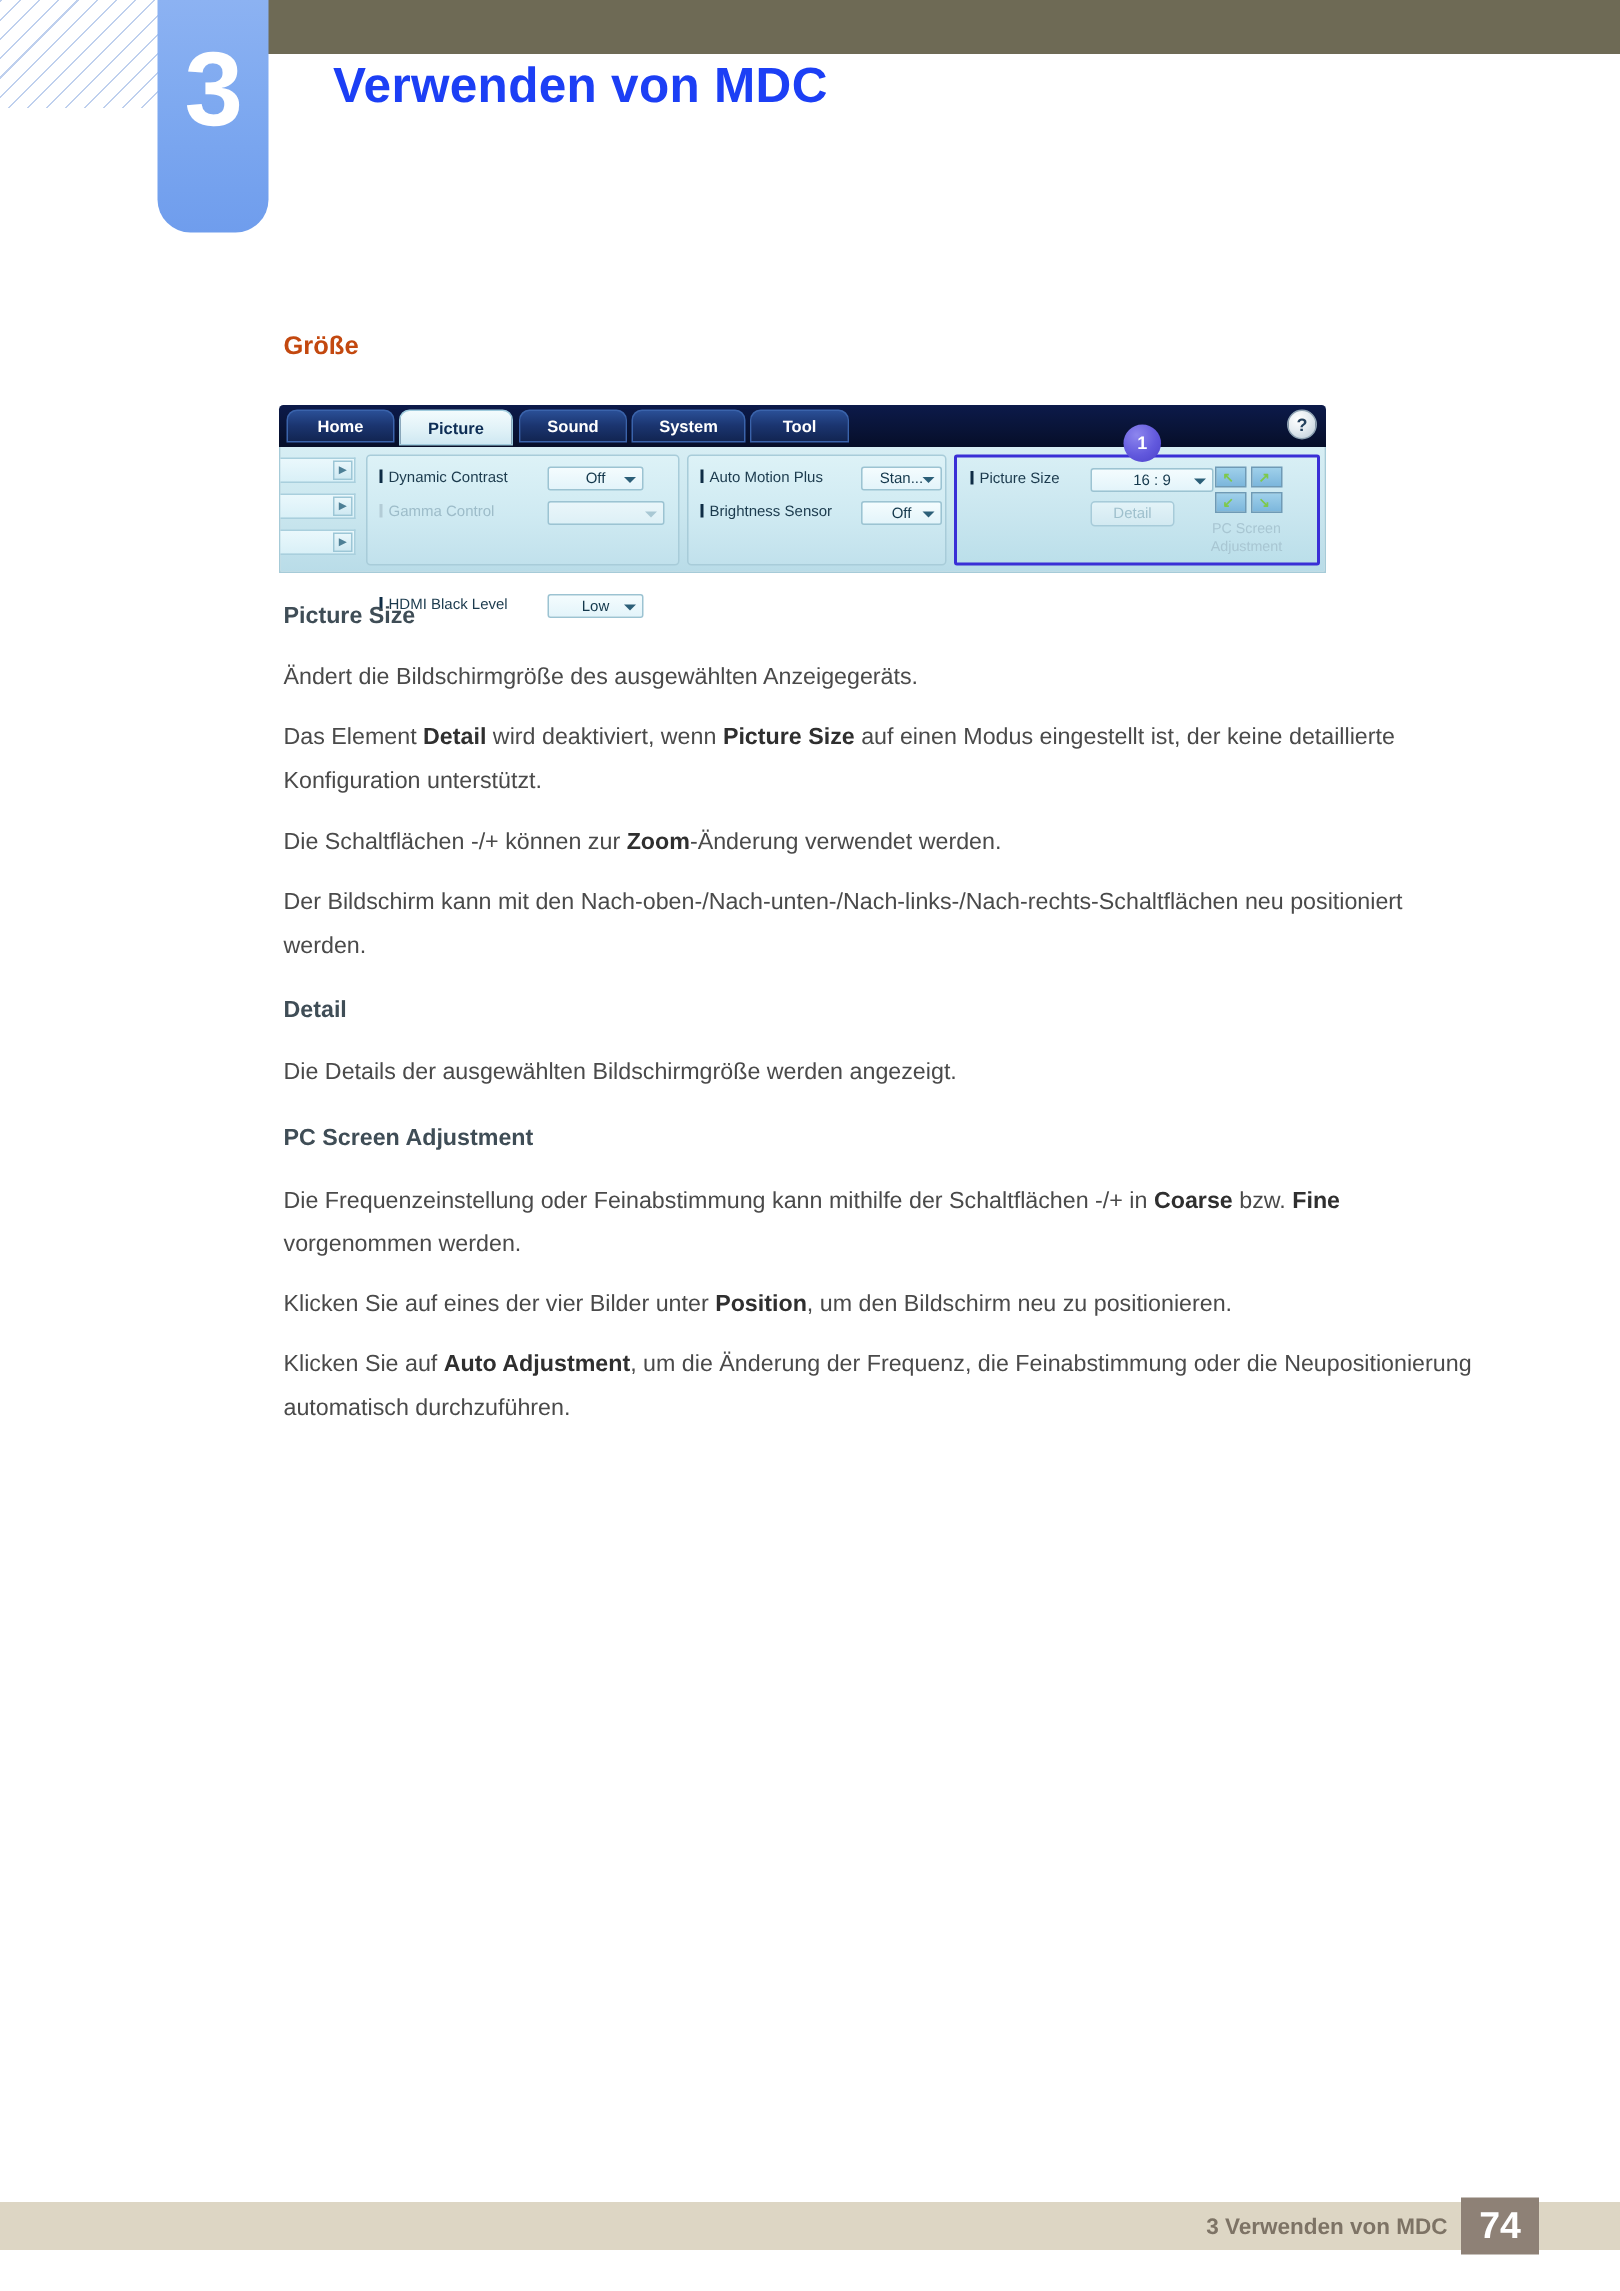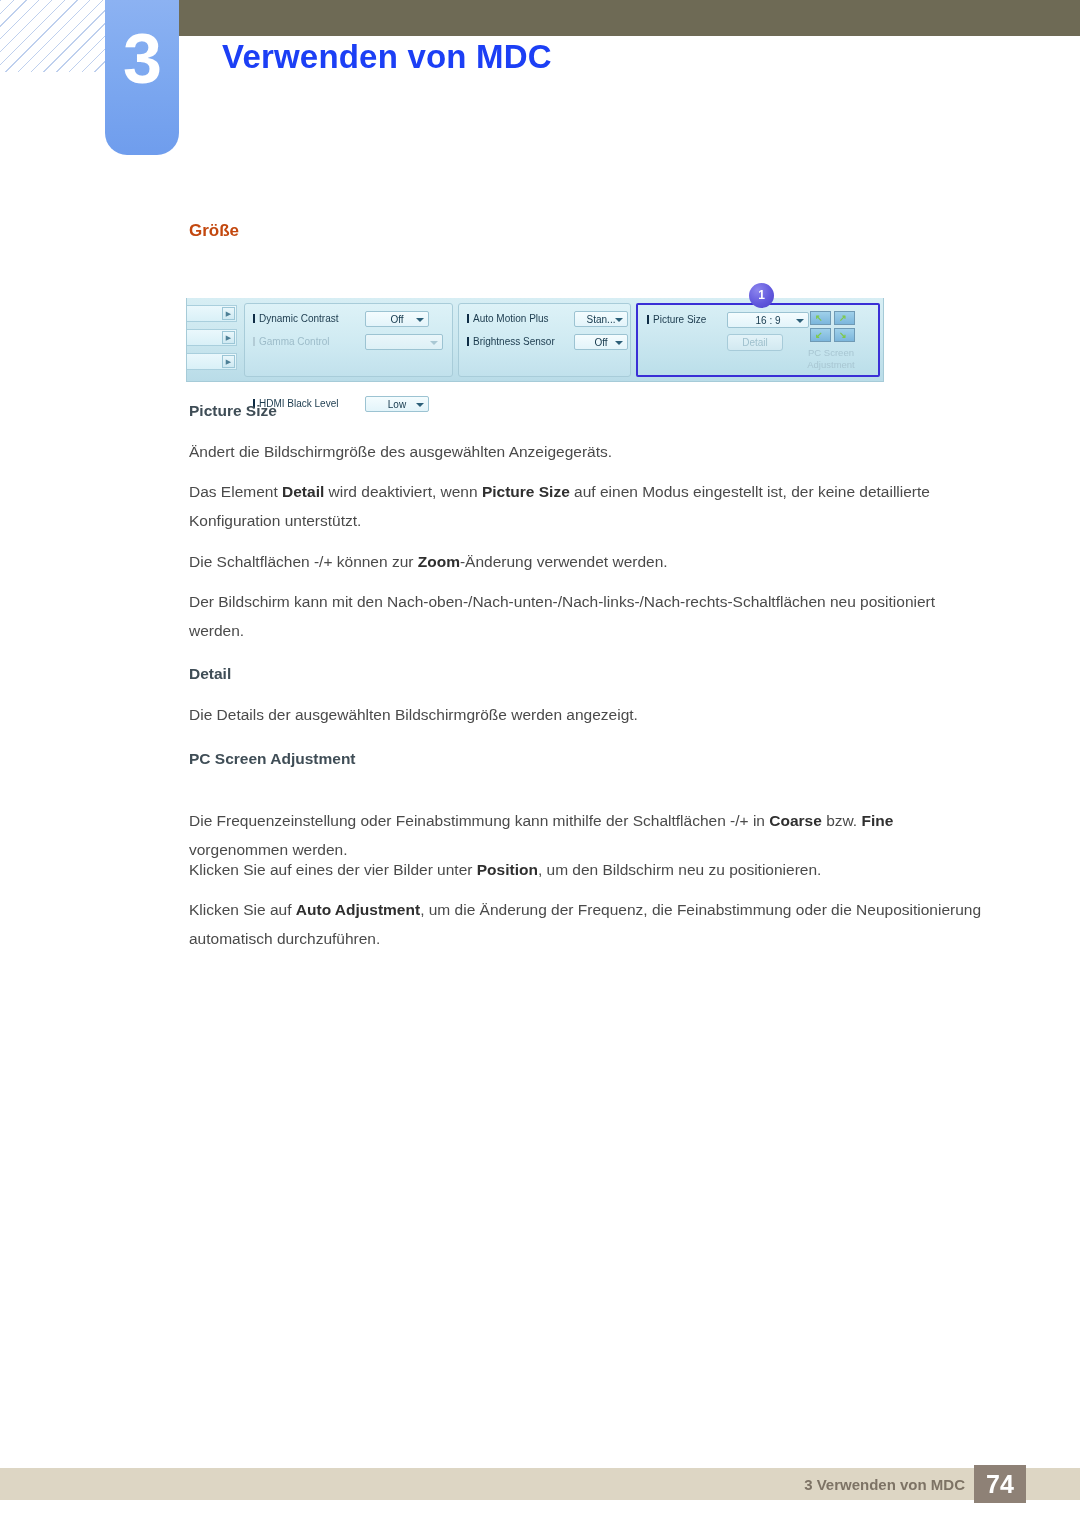--- a/index.html
+++ b/index.html
@@ -228,20 +228,28 @@
 
 <div class="hatch"></div>
 <div class="olivebar"></div>
 <div class="chapnum">3</div>
 <div class="chaptitle">Verwenden von MDC</div>
 
 <div class="sec-heading">Größe</div>
 
 <div class="mdc">
 
+  <div class="mdc-tabstrip">
+    <div class="mdc-tab t-home">Home</div>
+    <div class="mdc-tab t-picture active">Picture</div>
+    <div class="mdc-tab t-sound">Sound</div>
+    <div class="mdc-tab t-system">System</div>
+    <div class="mdc-tab t-tool">Tool</div>
+    <div class="help-btn">?</div>
+  </div>
 
   <div class="mdc-body"></div>
 
   <div class="stub-col">
     <div class="stub s1">
         <div class="arw">▶</div>
       </div>
     <div class="stub s2">
         <div class="arw">▶</div>
       </div>
@@ -337,21 +345,21 @@
 </div>
 
 <div class="sub" style="top:665px;">Detail</div>
 
 <div class="para" style="top:700px;">
   <span>Die Details der ausgewählten Bildschirmgröße werden angezeigt.</span>
 </div>
 
 <div class="sub" style="top:750px;">PC Screen Adjustment</div>
 
-<div class="para" style="top:786px;margin-top:20px;">
+<div class="para" style="top:786px;">
   <span>Die Frequenzeinstellung oder Feinabstimmung kann mithilfe der Schaltflächen -/+ in </span><b>Coarse</b><span> bzw. </span><b>Fine</b><span> vorgenommen werden.</span>
 </div>
 
 <div class="para" style="top:855px;">
   <span>Klicken Sie auf eines der vier Bilder unter </span><b>Position</b><span>, um den Bildschirm neu zu positionieren.</span>
 </div>
 
 <div class="para" style="top:895px;">
   <span>Klicken Sie auf </span><b>Auto Adjustment</b><span>, um die Änderung der Frequenz, die Feinabstimmung oder die Neupositionierung automatisch durchzuführen.</span>
 </div>

